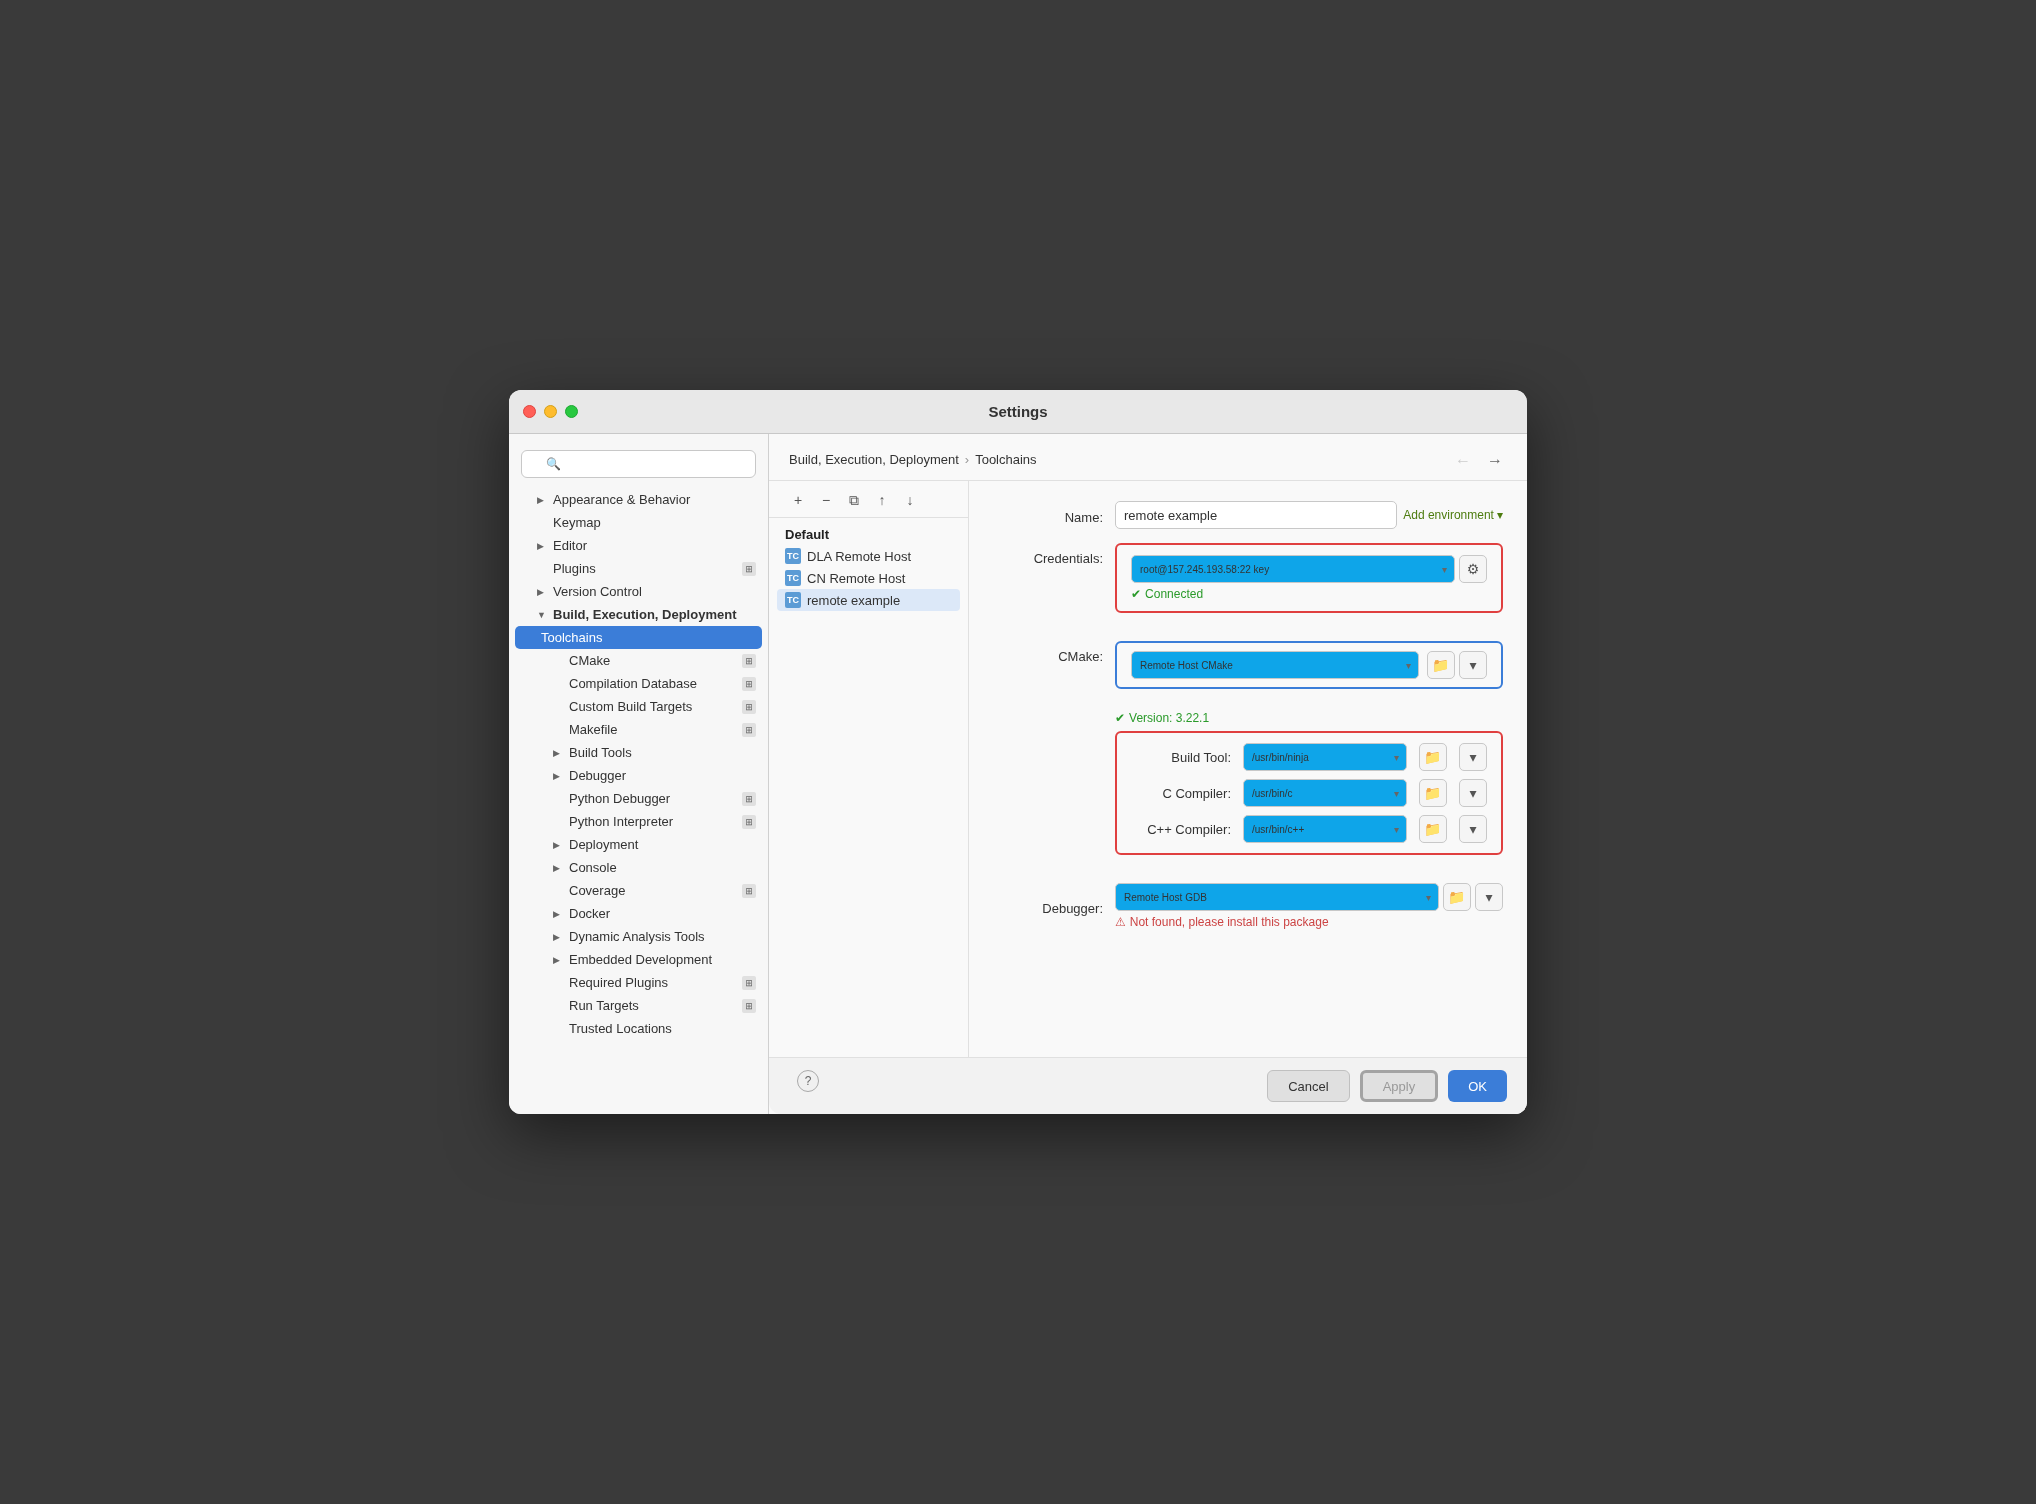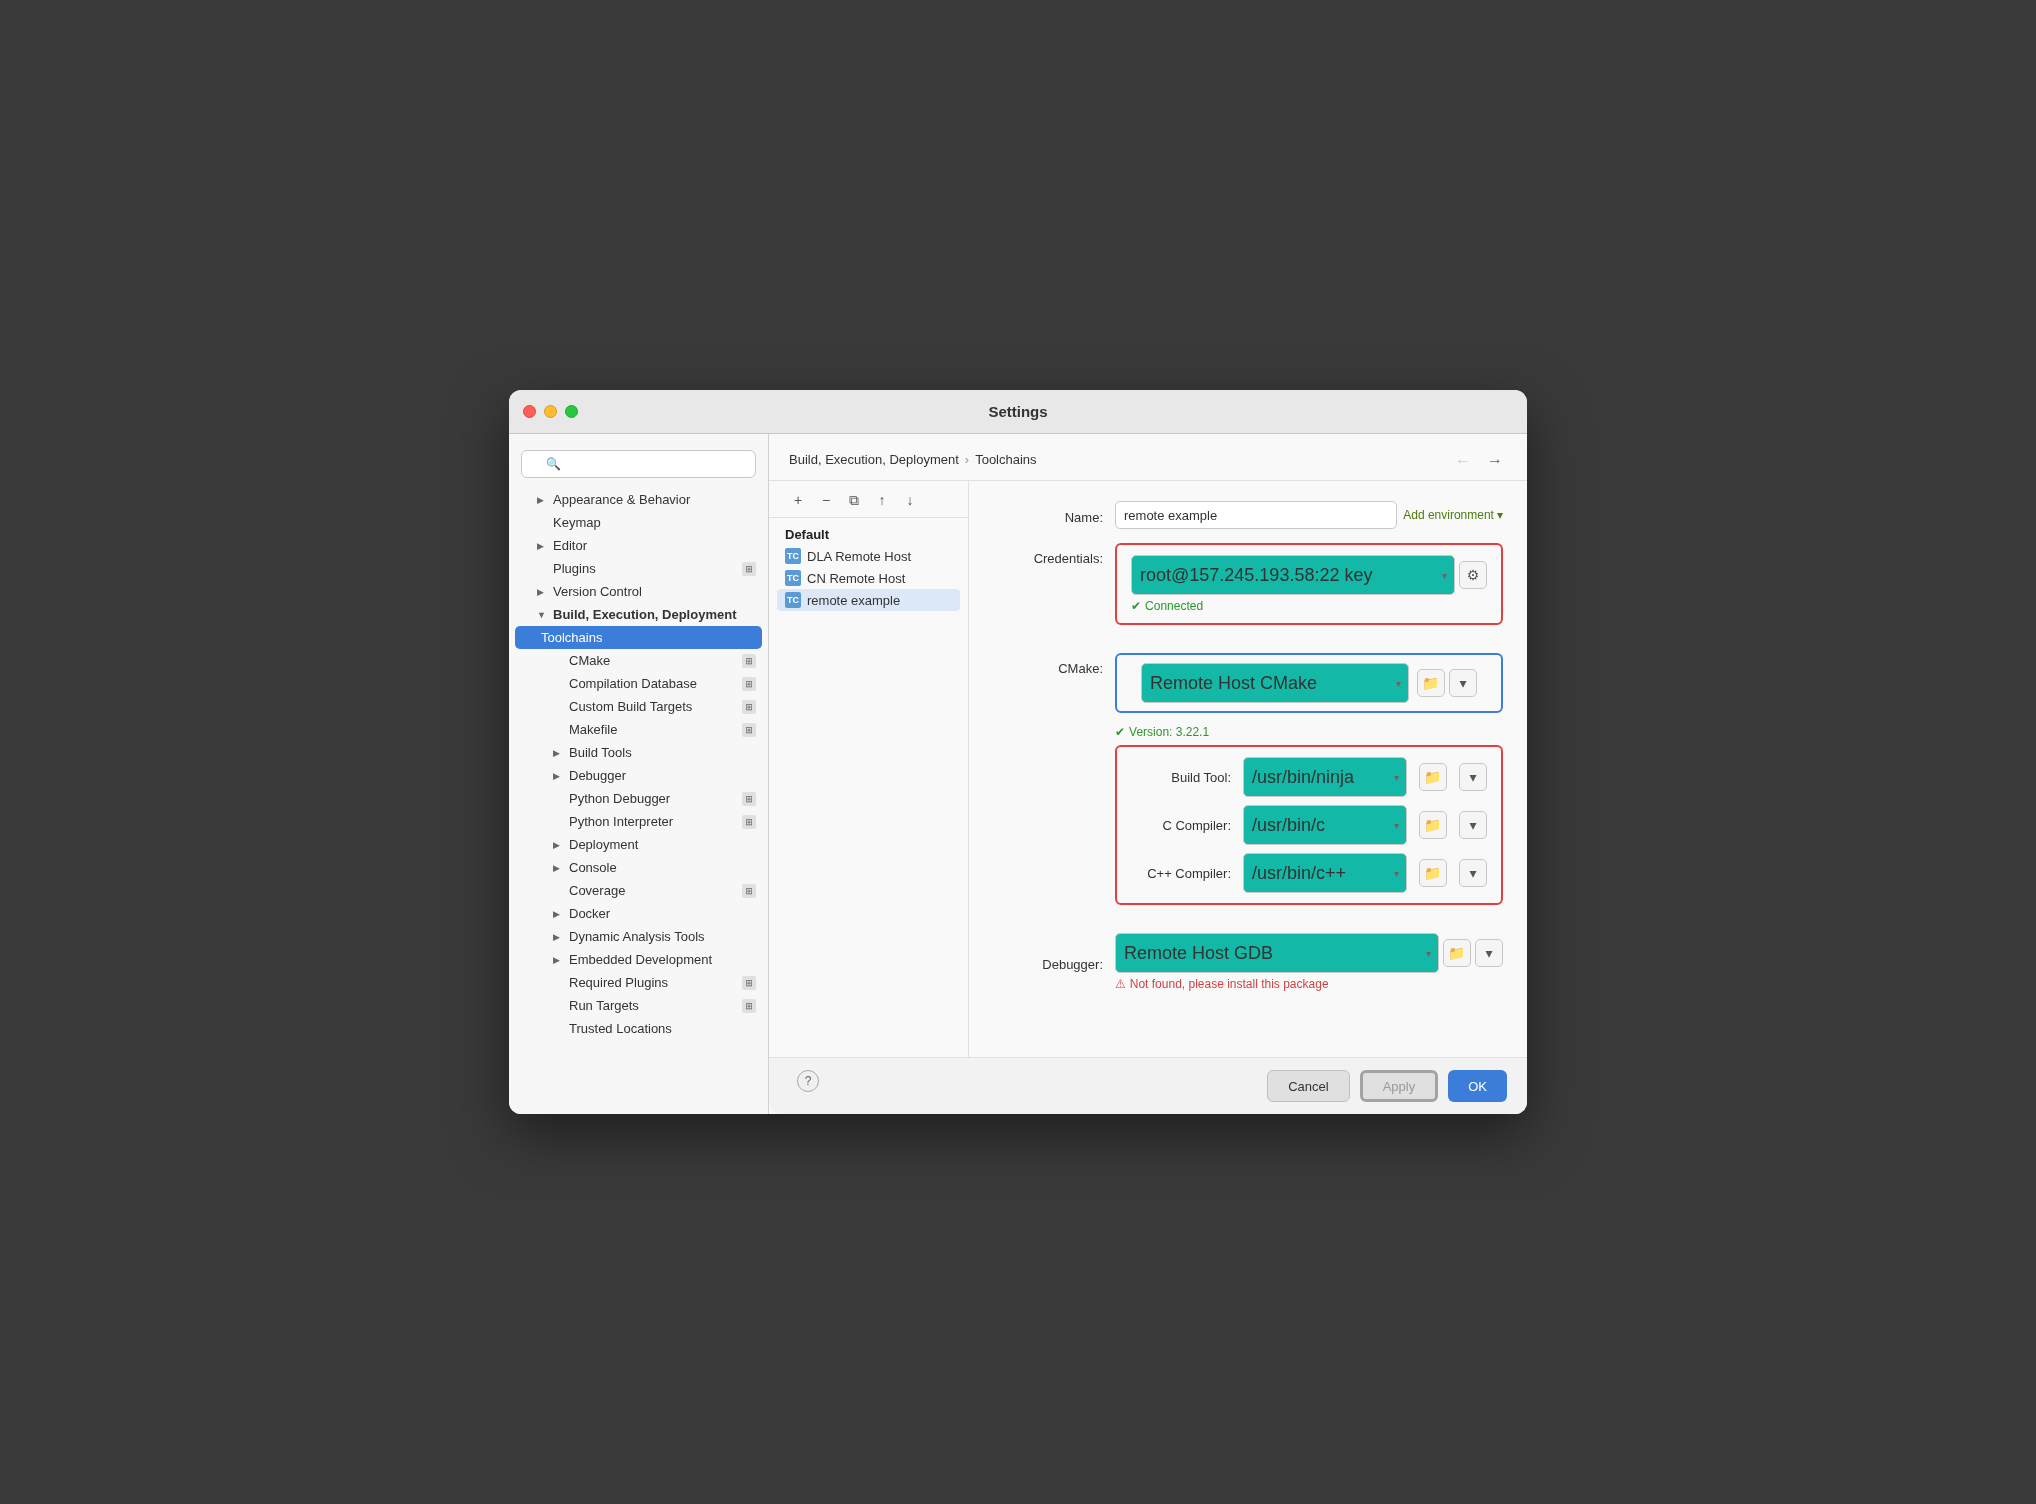--- a/index.html
+++ b/index.html
@@ -234,22 +234,22 @@
     
     .section-red-border {
       border: 2px solid #e04040;
       border-radius: 6px;
       padding: 10px 14px;
       margin-bottom: 14px;
     }
     .section-blue-border {
       border: 2px solid #3b7dd8;
       border-radius: 6px;
-      padding: 4px 16px;
-      margin-bottom: 12px;
+      padding: 4px 6px;
+      margin-bottom: 22px;
     }
     .section-red-border2 {
       border: 2px solid #e04040;
       border-radius: 6px;
       padding: 10px 14px;
       margin-bottom: 14px;
     }
 
     .dropdown-row {
       display: flex;
@@ -270,26 +270,26 @@
       -webkit-appearance: none;
     }
     .dropdown-wrapper {
       flex: 1;
       position: relative;
       display: flex;
       align-items: center;
     }
     .dropdown-wrapper select {
       width: 100%;
-      height: 40px;
+      height: 28px;
       border: 1px solid #c8c8c8;
       border-radius: 5px;
       padding: 0 8px;
-      font-size: 18px;
-      background: #14b8a6;
+      font-size: 10px;
+      background: #0ea5e9;
       color: #333;
       outline: none;
       appearance: none;
       -webkit-appearance: none;
     }
     .dropdown-arrow {
       position: absolute;
       right: 8px;
       pointer-events: none;
       font-size: 10px;

